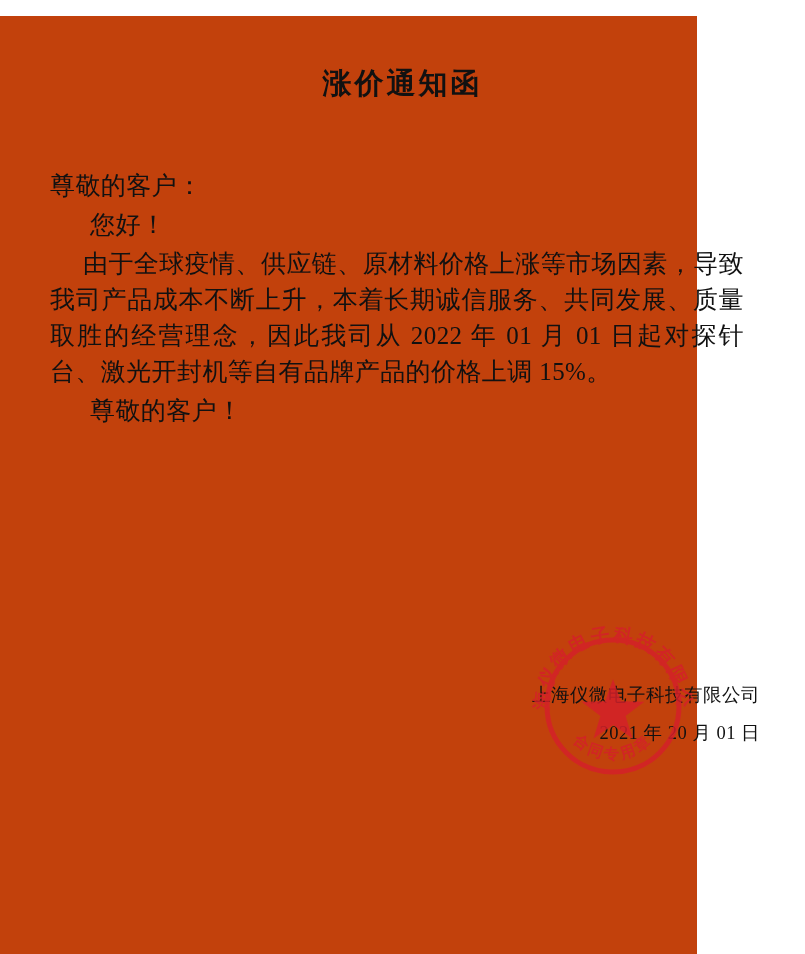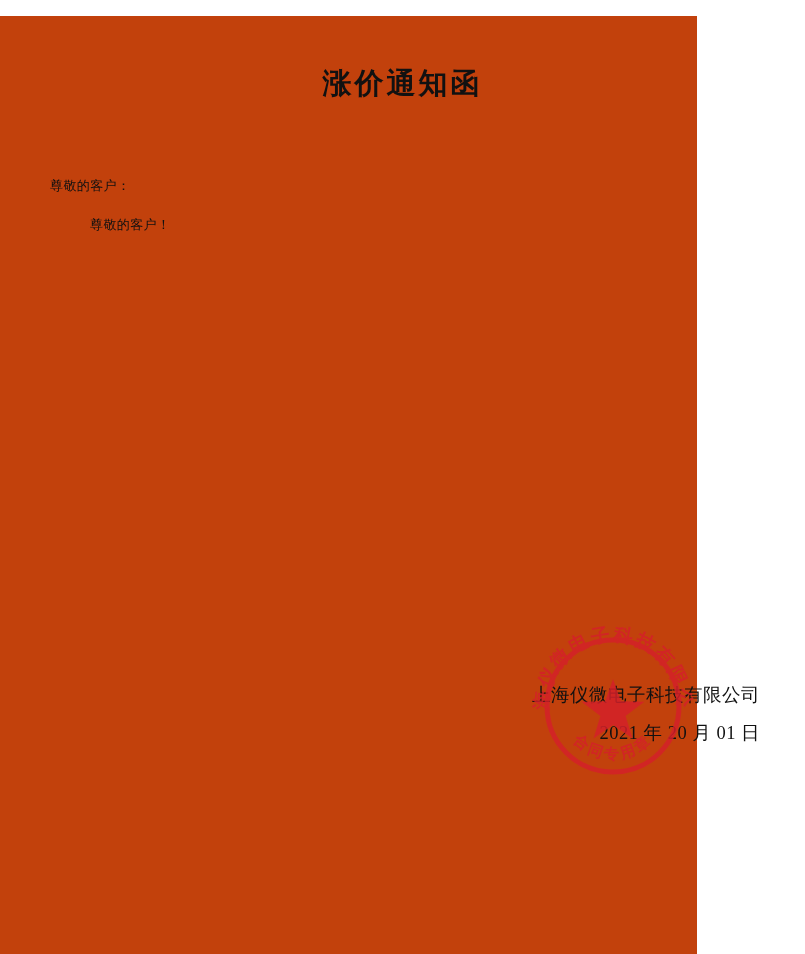--- a/index.html
+++ b/index.html
@@ -37,21 +37,21 @@
   }
 
   .body-block {
     position: absolute;
     left: 50px;
     top: 152px;
     width: 706px;
   }
 
   .para {
-    font-size: 13px;
+    font-size: 25px;
     line-height: 36px;
     text-align: justify;
     text-justify: inter-ideograph;
     margin: 0 12px 3px 0;
     letter-spacing: 0.4px;
   }
   .indent1 { text-indent: 33px; }
   .indent2 { text-indent: 40px; }
   .noindent { text-indent: 0; }
 
@@ -84,20 +84,22 @@
 </style>
 </head>
 <body>
 
 <div class="page">
 
   <div class="doc-title">涨价通知函</div>
 
   <div class="body-block">
     <p class="para noindent">尊敬的客户：</p>
+    <p class="para indent2">您好！</p>
+    <p class="para indent1">由于全球疫情、供应链、原材料价格上涨等市场因素，导致我司产品成本不断上升，本着长期诚信服务、共同发展、质量取胜的经营理念，因此我司从 2022 年 01 月 01 日起对探针台、激光开封机等自有品牌产品的价格上调 15%。</p>
     <p class="para indent2">尊敬的客户！</p>
   </div>
 
   <div class="sign-block">
     <div class="sign-line">上海仪微电子科技有限公司</div>
     <div class="sign-line">2021 年 20 月 01 日</div>
   </div>
 
   <div class="seal">
     <svg width="170" height="170" viewBox="0 0 170 170" xmlns="http://www.w3.org/2000/svg">

